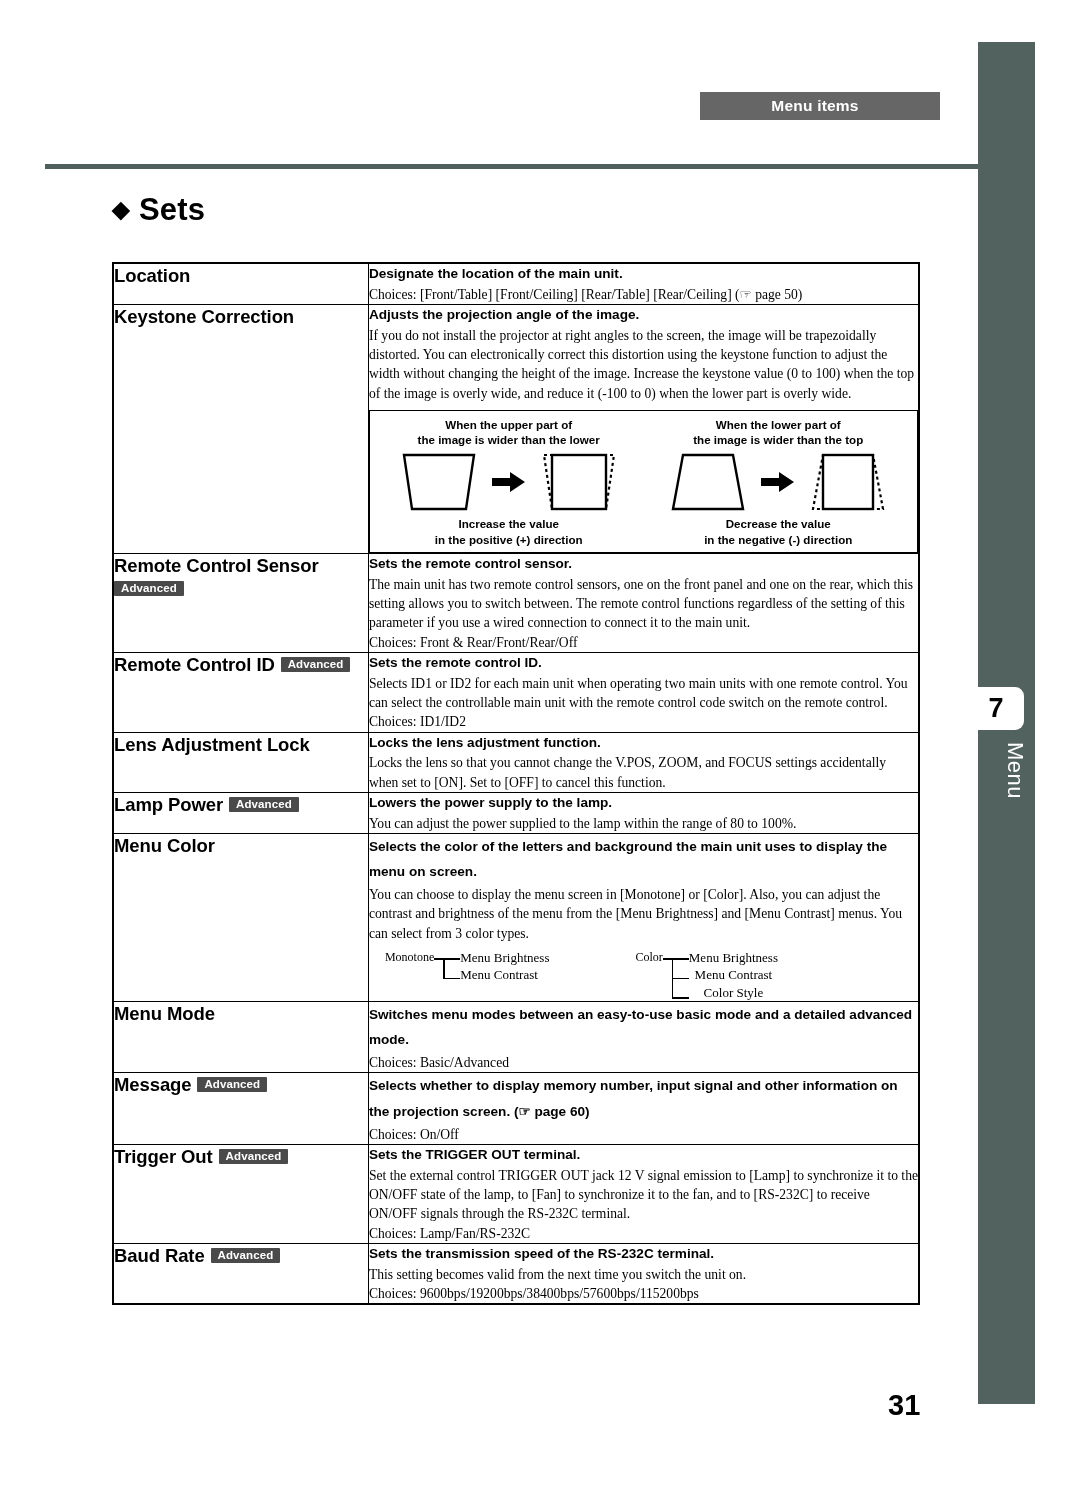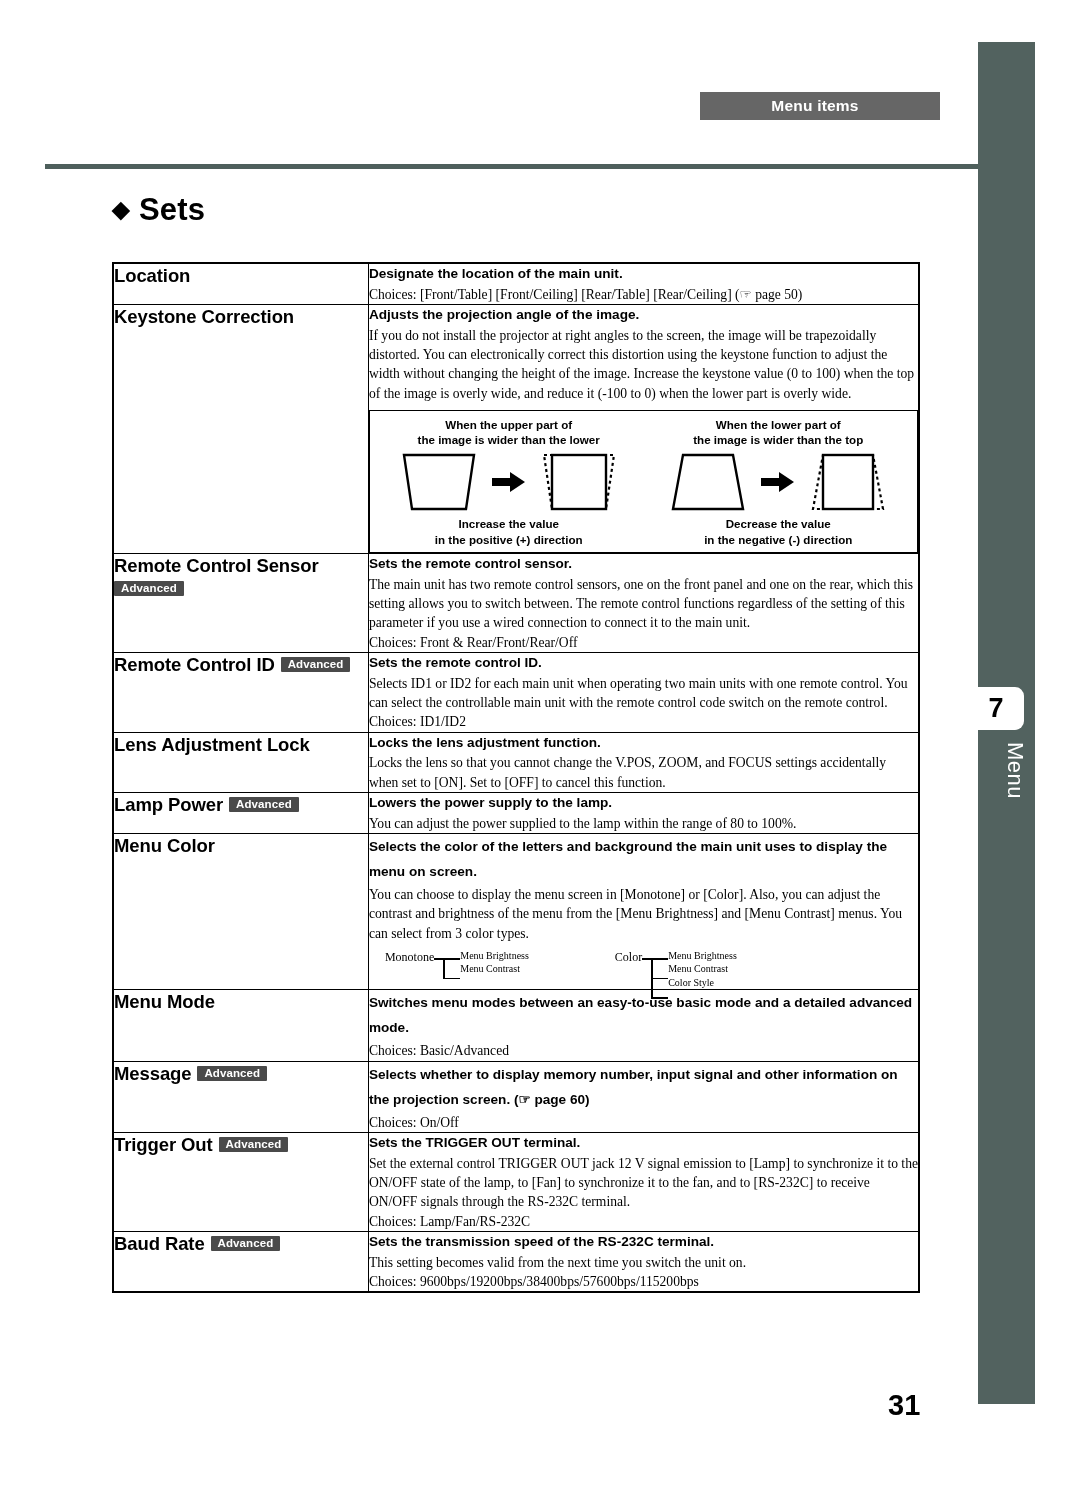--- a/index.html
+++ b/index.html
@@ -119,39 +119,39 @@
     line-height:1.32;
   }
   .kf-shapes{
     display:flex; align-items:center; justify-content:center;
     gap:14px; margin:4px 0 3px 0;
   }
 
   
   .tree-wrap{ display:flex; margin-top:6px; padding-left:16px; }
   .tree-blk{ display:flex; align-items:flex-start; }
-  .tree-blk.second{ margin-left:86px; }
+  .tree-blk.second{ margin-left:86px;text-align:center; }
   .tree-root{
     font-family:"Liberation Serif", serif;
     font-size:12px; color:#000; line-height:1.3;
     padding-top:1px; white-space:nowrap;
   }
   .tree-br{ position:relative; width:26px; align-self:stretch; }
   .tree-vline{
     position:absolute; left:9px; top:10px; width:1.6px; background:#000;
   }
   .tree-hline{
     position:absolute; left:9px; width:17px; height:1.6px; background:#000;
   }
   .tree-lead{
     position:absolute; left:0; top:9px; width:10px; height:1.6px; background:#000;
   }
   .tree-items{
     font-family:"Liberation Serif", serif;
-    font-size:10px; color:#000; line-height:1.33;
+    font-size:13px; color:#000; line-height:1.33;
     white-space:nowrap;
   }
 </style>
 </head>
 <body>
 
 <div class="side-bar">
   <div class="side-tab">
     <span class="side-tab-num">7</span>
   </div>

